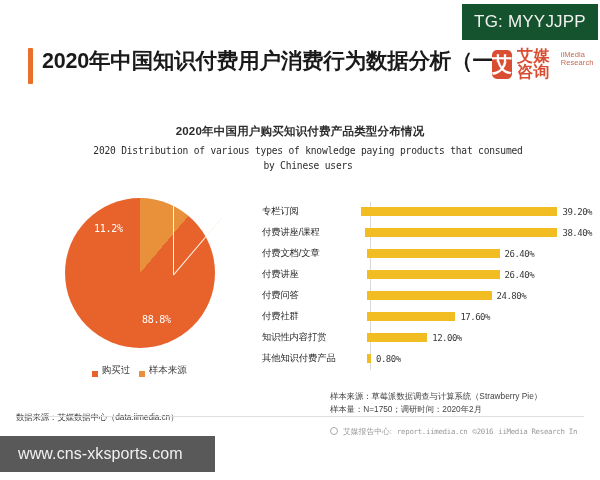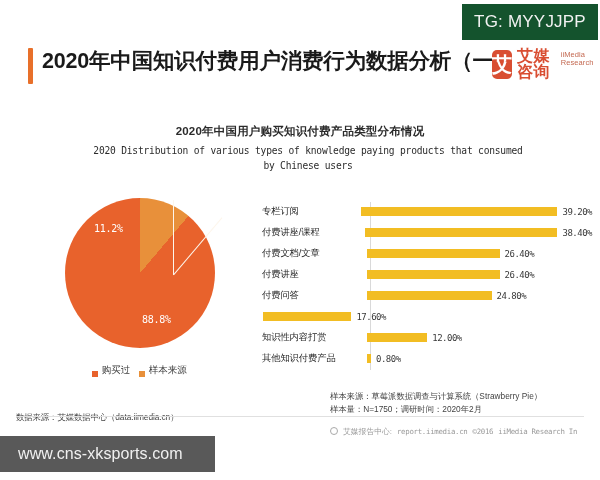--- a/index.html
+++ b/index.html
@@ -196,20 +196,21 @@
           </div>
         </div>
         <div class="bar-row" style="top: 85px;">
           <div class="bar-label">付费问答</div>
           <div class="bar-track">
             <div class="bar-fill" style="width: 124.564px; background: rgb(242, 189, 35);"></div>
             <span class="bar-value">24.80%</span>
           </div>
         </div>
         <div class="bar-row" style="top: 106px;">
+          <div class="bar-label">付费社群</div>
           <div class="bar-track">
             <div class="bar-fill" style="width: 88.4px; background: rgb(242, 189, 35);"></div>
             <span class="bar-value">17.60%</span>
           </div>
         </div>
         <div class="bar-row" style="top: 127px;">
           <div class="bar-label">知识性内容打赏</div>
           <div class="bar-track">
             <div class="bar-fill" style="width: 60.2727px; background: rgb(242, 189, 35);"></div>
             <span class="bar-value">12.00%</span>

